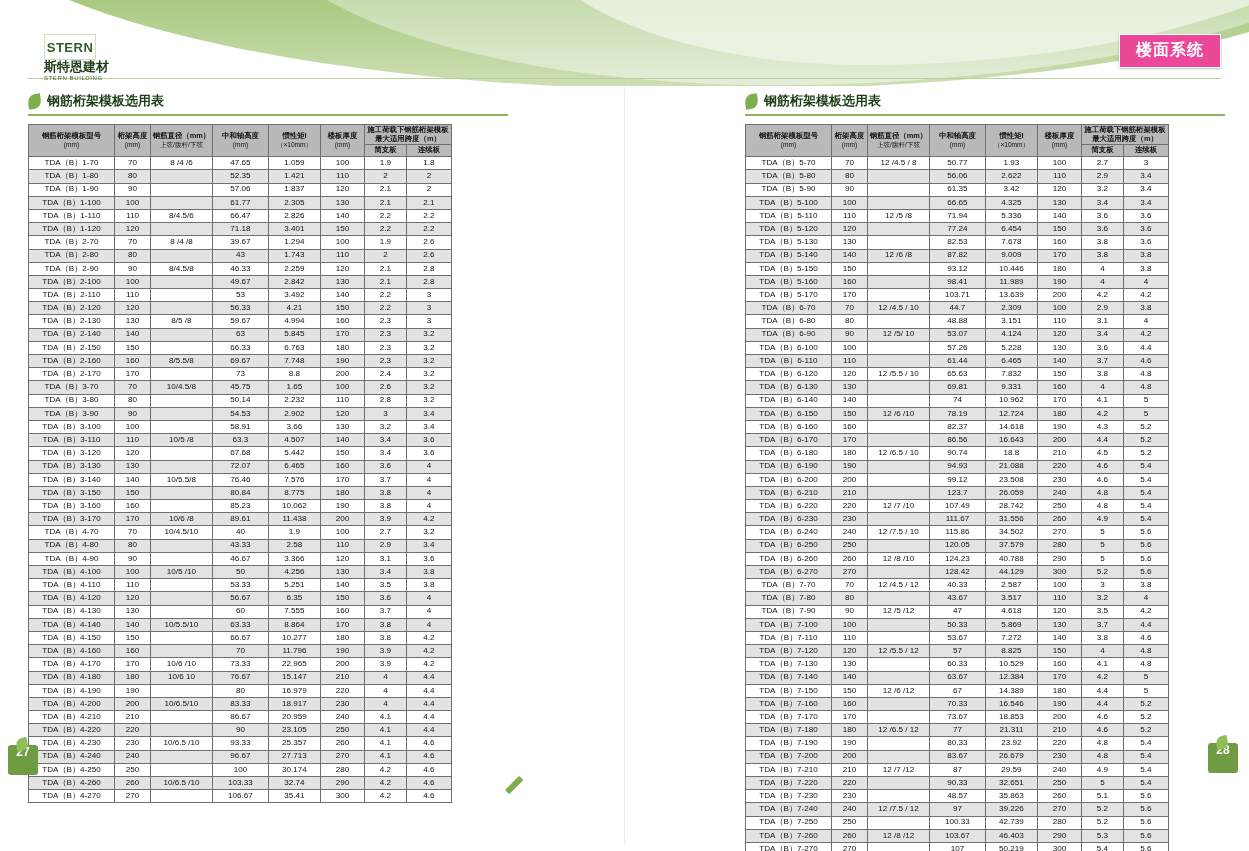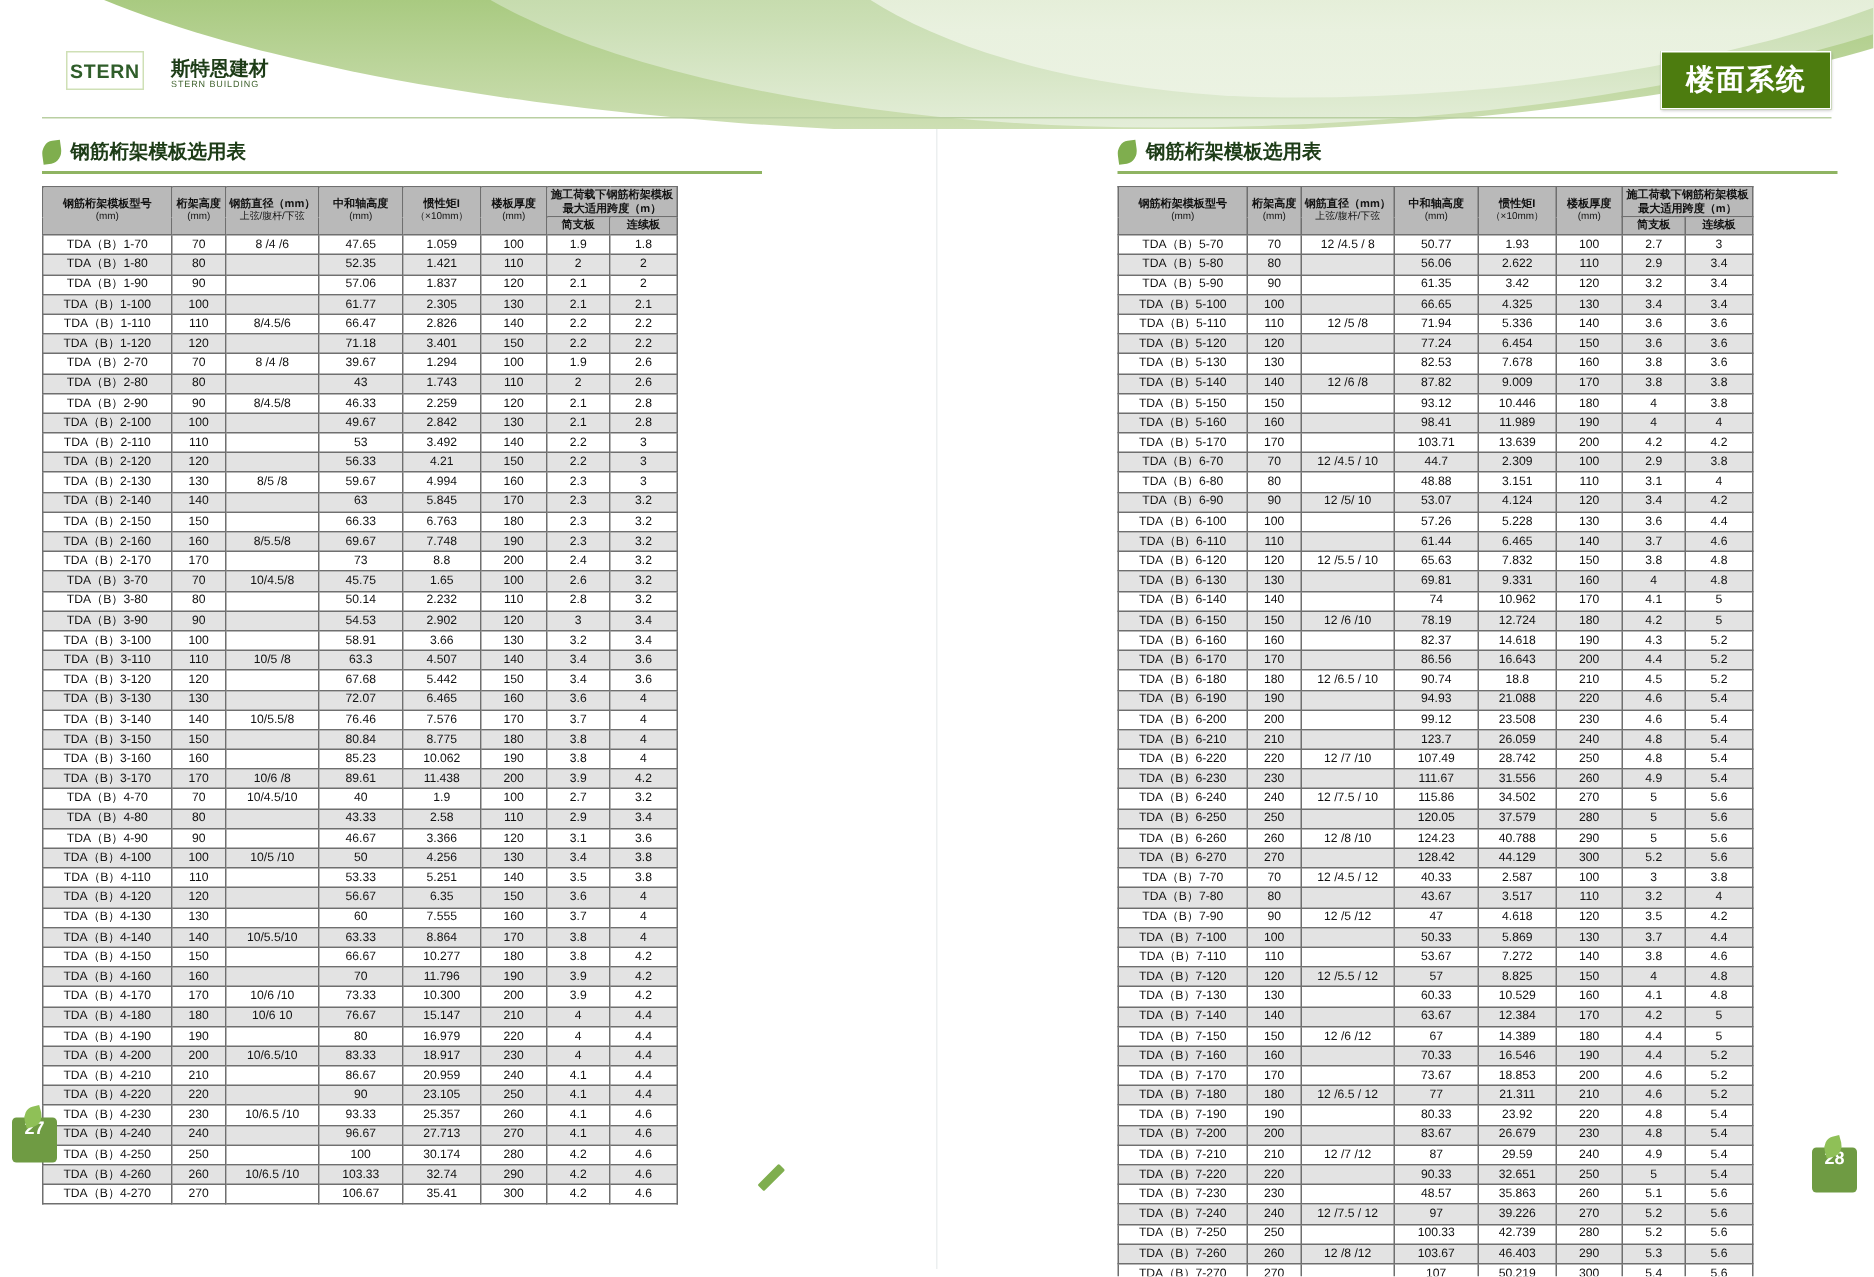--- a/index.html
+++ b/index.html
@@ -41,37 +41,37 @@
     border-radius: 0 0 65% 40% / 0 0 100% 70%;
     opacity: .85;
   }
   .band .hairline {
     position: absolute; left: 28px; top: 78px; width: 1193px; height: 1px;
     background: #b9cfa2;
   }
   
   .logo {
     position: absolute; left: 44px; top: 34px;
-    display: flex; align-items: flex-end; gap: 18px;
+    display: flex; align-items: flex-start; gap: 0; flex-direction: column;
   }
   .logo-mark {
     width: 52px; height: 26px;
     background: #ffffff;
     border: 1px solid #cfe0b6;
     display: flex; align-items: center; justify-content: center;
     font-size: 13px; font-weight: bold; color: #2f5d2a; letter-spacing: .5px;
   }
   .logo-cn { font-size: 13px; font-weight: bold; color: #1d3c17; line-height: 1.15; }
   .logo-en { font-size: 6px; color: #41632f; letter-spacing: .6px; }
   
   .corner-tab {
     position: absolute; right: 28px; top: 34px;
-    background: #4d7c0f;
+    background: #ec4899;
     color: #ffffff;
-    font-size: 19px; font-weight: bold;
+    font-size: 16px; font-weight: bold;
     padding: 5px 16px 6px 16px;
     border: 1px solid #ffffff;
     box-shadow: 0 1px 2px rgba(0,0,0,.25);
     letter-spacing: 1px;
   }
   
   .col {
     position: absolute; top: 92px;
   }
   .col-left { left: 28px; width: 480px; }
@@ -130,21 +130,21 @@
     font-size: 12px; font-weight: bold;
     display: flex; align-items: flex-start; justify-content: center;
     border-radius: 3px;
   }
   .pagenum .leaf-badge {
     position: absolute; top: -7px; left: 8px;
     width: 12px; height: 13px; background: #8fc057;
     border-radius: 60% 0 60% 0; transform: rotate(-15deg);
   }
   #pn-left { left: 8px; top: 745px; }
-  #pn-right { left: 1208px; top: 765px; }
+  #pn-right { left: 1208px; top: 743px; }
   .pencil {
     position: absolute; left: 505px; top: 790px;
     width: 22px; height: 22px;
   }
   .pencil .body {
     position: absolute; left: 0; top: 0;
     width: 20px; height: 6px; background: #7fae4e;
     transform: rotate(-45deg); transform-origin: 0 0;
     border-radius: 1px;
   }
@@ -600,21 +600,21 @@
             <td>11.796</td>
             <td>190</td>
             <td>3.9</td>
             <td>4.2</td>
           </tr>
           <tr>
             <td class="model">TDA（B）4-170</td>
             <td>170</td>
             <td>10/6 /10</td>
             <td>73.33</td>
-            <td>10.300</td>
+            <td>22.965</td>
             <td>200</td>
             <td>3.9</td>
             <td>4.2</td>
           </tr>
           <tr>
             <td class="model">TDA（B）4-180</td>
             <td>180</td>
             <td>10/6 10</td>
             <td>76.67</td>
             <td>15.147</td>

